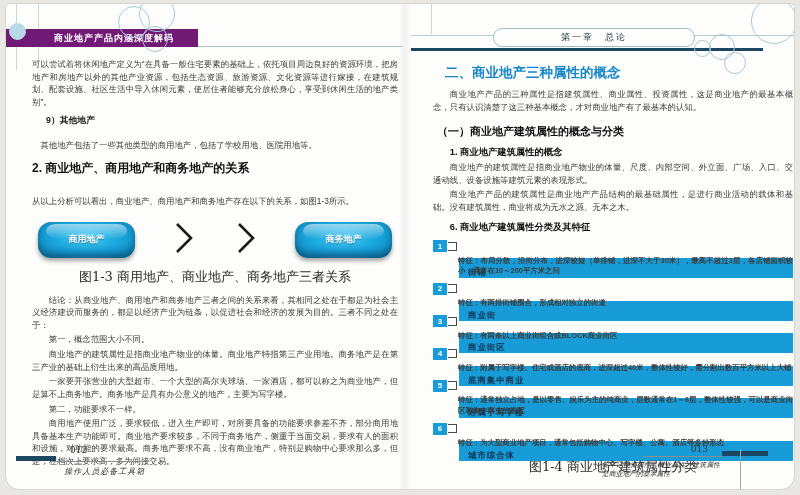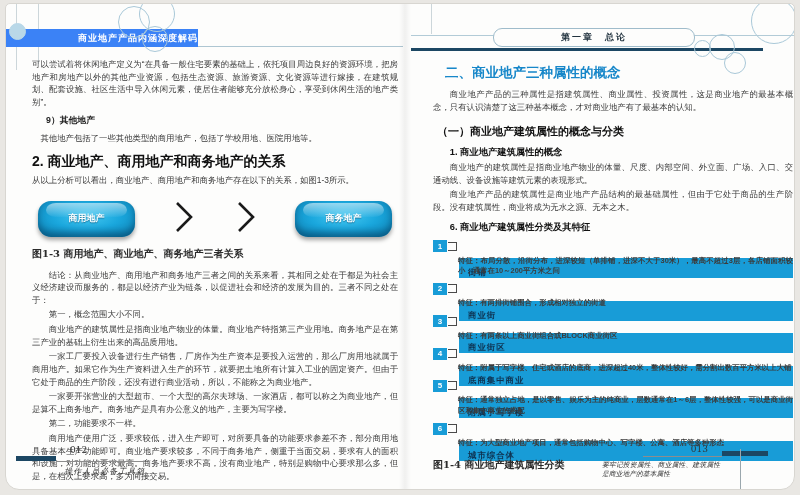--- a/index.html
+++ b/index.html
@@ -16,54 +16,54 @@
     position:absolute;left:393px;top:0;width:12px;height:100%;
     background:linear-gradient(to right,rgba(0,0,0,0),rgba(0,0,0,0.05),rgba(0,0,0,0));
   }
   
   .vline{position:absolute;width:1px;background:#ccd6da;}
   .circle{position:absolute;border:1px solid #a9c8d8;border-radius:50%;background:transparent;}
   .circle.filled{background:#b9d8e8;border-color:#b9d8e8;}
   
   .lheader-bar{
     position:absolute;left:0;top:25px;width:192px;height:18px;
-    background:#3b82f6;display:flex;align-items:center;z-index:2;justify-content:flex-end;
+    background:#701a75;display:flex;align-items:center;z-index:2;
   }
   .lheader-bar .t{color:#fff;font-size:9px;font-weight:bold;letter-spacing:1px;margin-left:48px;}
   .lheader-line{position:absolute;left:192px;top:42px;width:205px;height:1px;background:#aec6d2;}
   
   .rheader-thin{position:absolute;left:405px;top:31px;width:385px;height:1px;background:#b2cbd7;}
   .rheader-pill{
     position:absolute;left:487px;top:24px;width:200px;height:17px;background:#fdfdfc;
     border:1px solid #9fbccb;border-radius:9px;display:flex;align-items:center;justify-content:center;z-index:2;
   }
-  .rheader-pill .t{font-size:9px;font-weight:bold;color:#22333f;letter-spacing:2px;}
+  .rheader-pill .t{font-size:9px;font-weight:normal;color:#22333f;letter-spacing:2px;}
   .rheader-thick{position:absolute;left:405px;top:44px;width:352px;height:3px;background:#1c4763;}
   
   .content{position:absolute;color:#3a3a3a;}
   .body{font-size:8.4px;line-height:1.5;text-align:justify;margin:0 0 2px 0;}
   .ind{text-indent:2em;}
-  .h-small{font-size:8.8px;font-weight:bold;color:#222;margin:7px 0 5px 1.6em;}
-  .h-med{font-size:14px;font-weight:bold;color:#111;margin:8px 0 3px 0;}
+  .h-small{font-size:8.8px;font-weight:bold;color:#222;margin:7px 0 12px 1.6em;}
+  .h-med{font-size:12px;font-weight:bold;color:#111;margin:8px 0 18px 0;}
   
   .fig-buttons{display:flex;align-items:center;justify-content:space-between;margin:14px 6px 10px 6px;}
   .gbtn{
     width:97px;height:36px;border-radius:13px;position:relative;
     background:radial-gradient(ellipse at 50% 42%,#45c8f1 0%,#1aa7dd 48%,#0c7fb1 100%);
     box-shadow:0 3px 4px rgba(0,0,0,0.35), inset 0 -5px 7px rgba(0,40,70,0.45);
     display:flex;align-items:center;justify-content:center;
   }
   .gbtn::before{
     content:"";position:absolute;left:8px;right:8px;top:2px;height:14px;
     border-radius:10px/7px;
     background:linear-gradient(rgba(255,255,255,0.55),rgba(255,255,255,0.04));
   }
   .gbtn .lbl{position:relative;color:#fff;font-size:9px;font-weight:bold;text-shadow:0 1px 1px rgba(0,30,60,.45);}
   .chev{flex:0 0 auto;margin:0 2px;}
-  .fig-caption{font-size:10px;color:#2b2b2b;margin:2px 0 8px 0;font-family:"DejaVu Serif",serif;font-weight:bold;}
+  .fig-caption{font-size:13px;color:#2b2b2b;text-align:center;margin:2px 0 8px 0;font-family:"DejaVu Serif",serif;font-weight:normal;}
   
   .rtitle{font-size:13.5px;font-weight:bold;color:#1787c9;margin:0 0 6px 12px;}
   .rsub1{font-size:11px;font-weight:bold;color:#111;margin:11px 0 3px 4px;}
   .rsub2{font-size:9.3px;font-weight:bold;color:#111;margin:7px 0 2px 1.8em;}
   
   .typerow{margin-top:6px;}
   .rowhead{display:flex;align-items:center;height:13px;}
   .chip{width:14px;height:12px;background:#189cd7;color:#fff;font-size:8px;font-weight:bold;
         display:flex;align-items:center;justify-content:center;flex:0 0 auto;}
   .bracket{width:8px;height:7px;border-top:1px solid #4a4a4a;border-bottom:1px solid #4a4a4a;
@@ -130,21 +130,20 @@
       </span>
       <div class="gbtn">
         <span class="lbl">商务地产</span>
       </div>
     </div>
     <p class="fig-caption">图1-3 商用地产、商业地产、商务地产三者关系</p>
 
     <p class="body ind">结论：从商业地产、商用地产和商务地产三者之间的关系来看，其相同之处在于都是为社会主义经济建设而服务的，都是以经济产业为链条，以促进社会和经济的发展为目的。三者不同之处在于：</p>
     <p class="body ind">第一，概念范围大小不同。</p>
     <p class="body ind">商业地产的建筑属性是指商业地产物业的体量。商业地产特指第三产业用地。商务地产是在第三产业的基础上衍生出来的高品质用地。</p>
-    <p class="body ind">一家工厂要投入设备进行生产销售，厂房作为生产资本是要投入运营的，那么厂房用地就属于商用地产。如果它作为生产资料进入生产的环节，就要把土地所有计算入工业的固定资产。但由于它处于商品的生产阶段，还没有进行商业活动，所以，不能称之为商业地产。</p>
     <p class="body ind">一家要开张营业的大型超市、一个大型的高尔夫球场、一家酒店，都可以称之为商业地产，但是算不上商务地产。商务地产是具有办公意义的地产，主要为写字楼。</p>
     <p class="body ind">第二，功能要求不一样。</p>
     <p class="body ind">商用地产使用广泛，要求较低，进入生产即可，对所要具备的功能要求参差不齐，部分商用地具备基本生产功能即可。商业地产要求较多，不同于商务地产，侧重于当面交易，要求有人的面积和设施，对功能的要求最高。商务地产要求不高，没有商业地产，特别是购物中心要求那么多，但是，在档次上要求高，多为间接交易。</p>
   </div>
 
   <div class="footer-left">
     <div class="fl-row">
       <span class="fl-bar"></span>
       <span class="fl-num">012</span>
     </div>
@@ -159,21 +158,21 @@
   </div>
   <div class="rheader-thick"></div>
 
   <div class="content" style="left:427px;top:60px;width:360px;">
     <p class="rtitle">二、商业地产三种属性的概念</p>
     <p class="body ind">商业地产产品的三种属性是指建筑属性、商业属性、投资属性，这是商业地产的最基本概念，只有认识清楚了这三种基本概念，才对商业地产有了最基本的认知。</p>
 
     <p class="rsub1">（一）商业地产建筑属性的概念与分类</p>
     <p class="rsub2">1. 商业地产建筑属性的概念</p>
     <p class="body ind">商业地产的建筑属性是指商业地产物业的体量、尺度、内部空间、外立面、广场、入口、交通动线、设备设施等建筑元素的表现形式。</p>
-    <p class="body ind">商业地产产品的建筑属性是商业地产产品结构的最基础属性，但由于它处于商品的生产阶段。没有建筑属性，商业将成为无水之源、无本之木。</p>
+    <p class="body ind">商业地产产品的建筑属性是商业地产产品结构的最基础属性，是进行商业活动的载体和基础。没有建筑属性，商业将成为无水之源、无本之木。</p>
     <p class="rsub2">6. 商业地产建筑属性分类及其特征</p>
 
     <div style="margin-top:4px;">
       <div class="typerow">
         <div class="rowhead">
           <span class="chip">1</span>
           <span class="bracket"></span>
           <div class="bar">
               <span class="lbl">街铺</span>
             </div>

